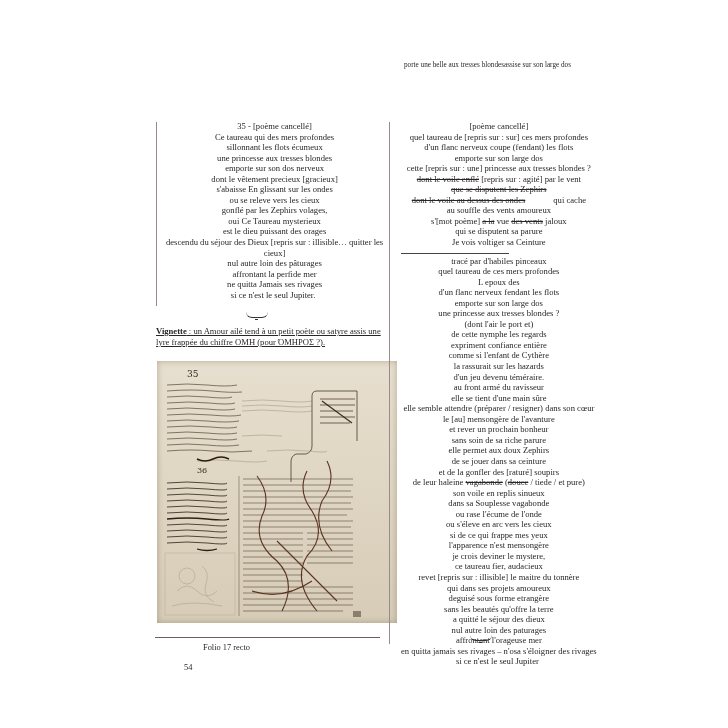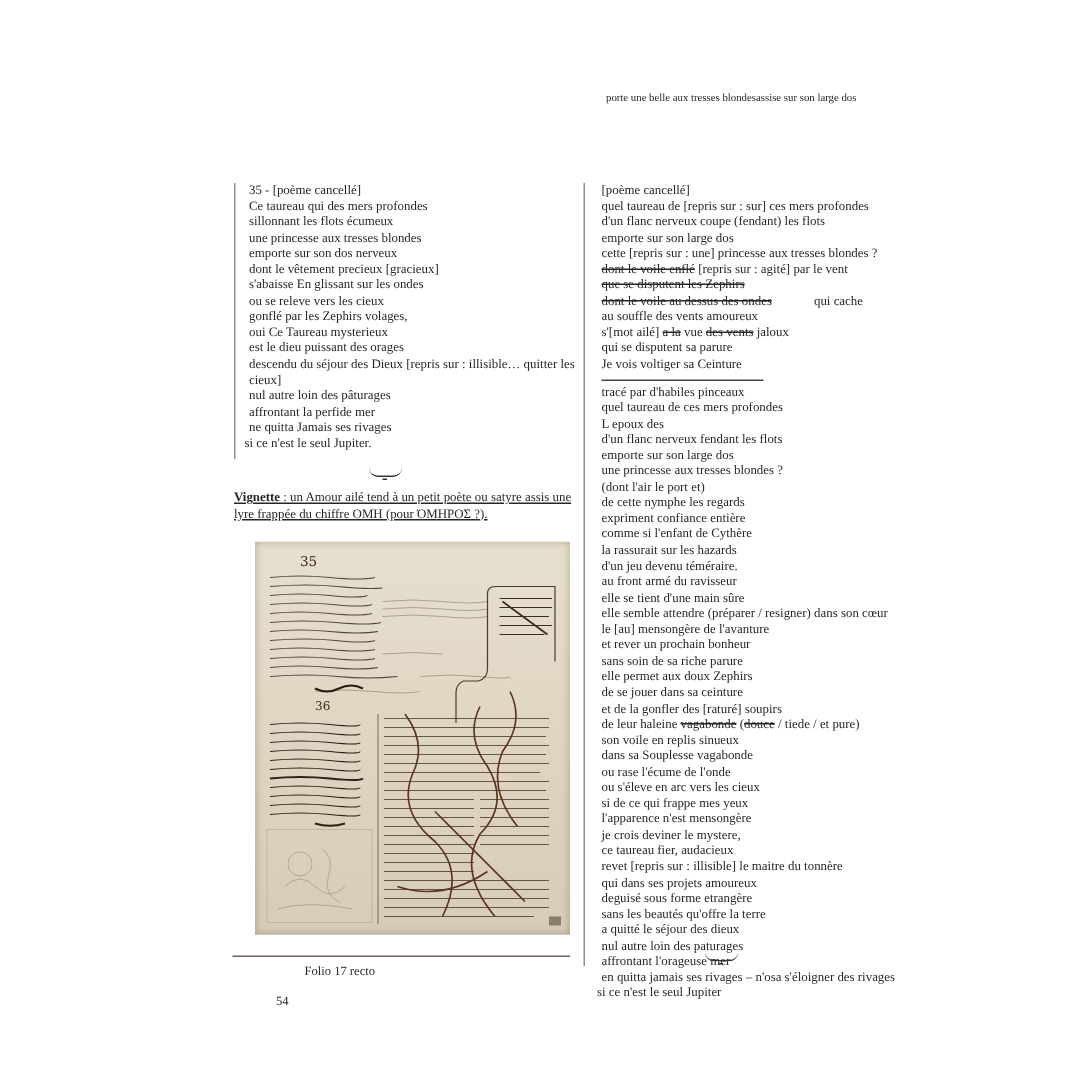--- a/index.html
+++ b/index.html
@@ -18,20 +18,21 @@
     .page {
       position: absolute;
       left: 0; top: 0;
       width: 728px; height: 728px;
       background: #ffffff;
     }
     .verse {
       font-size: 8.6px;
       line-height: 10.55px;
       white-space: nowrap;
+      text-align: center;
     }
     .verse .line { display: block; }
     .strike { text-decoration: line-through; text-decoration-thickness: 1.2px; }
 
     
     .left-poem {
       position: absolute;
       left: 166px;
       top: 121px;
     }
@@ -71,23 +72,23 @@
       top: 326px;
       font-size: 8.6px;
       line-height: 10.6px;
       width: 230px;
       text-decoration: underline;
     }
     .vignette b { font-weight: bold; }
 
     .manuscript {
       position: absolute;
-      left: 170px;
+      left: 157px;
       top: 361px;
-      width: 210px;
+      width: 240px;
       height: 262px;
       background: linear-gradient(180deg, #e7dfcf 0%, #ddd3c0 60%, #d6ccb7 100%);
       box-shadow: inset 0 0 6px rgba(90,70,40,0.35);
       overflow: hidden;
     }
     .manuscript svg { position: absolute; left: 0; top: 0; }
 
     .caption-rule {
       position: absolute;
       left: 155px;
@@ -293,21 +294,21 @@
   <div class="right-poem verse" id="right-poem">
       <span class="line"><span>[poème cancellé]</span></span>
       <span class="line"><span>quel taureau de [repris sur : sur] ces mers profondes</span></span>
       <span class="line"><span>d'un flanc nerveux coupe (fendant) les flots</span></span>
       <span class="line"><span>emporte sur son large dos</span></span>
       <span class="line"><span>cette [repris sur : une] princesse aux tresses blondes ?</span></span>
       <span class="line"><span class="strike">dont le voile enflé</span><span> [repris sur : agité] par le vent</span></span>
       <span class="line"><span class="strike">que se disputent les Zephirs</span></span>
       <span class="line"><span class="strike">dont le voile au dessus des ondes</span><span class="gap-note">qui cache</span></span>
       <span class="line"><span>au souffle des vents amoureux</span></span>
-      <span class="line"><span>s'[mot ailé] </span><span class="strike">a la</span><span> vue </span><span class="strike">des vents</span><span> jaloux</span></span>
+      <span class="line"><span>s'[mot poème] </span><span class="strike">a la</span><span> vue </span><span class="strike">des vents</span><span> jaloux</span></span>
       <span class="line"><span>qui se disputent sa parure</span></span>
       <span class="line"><span>Je vois voltiger sa Ceinture</span></span>
       <span class="sep-line"></span>
       <span class="line"><span>tracé par d'habiles pinceaux</span></span>
       <span class="line"><span>quel taureau de ces mers profondes</span></span>
       <span class="line"><span>L epoux  des</span></span>
       <span class="line"><span>d'un flanc nerveux fendant les flots</span></span>
       <span class="line"><span>emporte sur son large dos</span></span>
       <span class="line"><span>une princesse aux tresses blondes ?</span></span>
       <span class="line"><span>(dont l'air le port et)</span></span>

